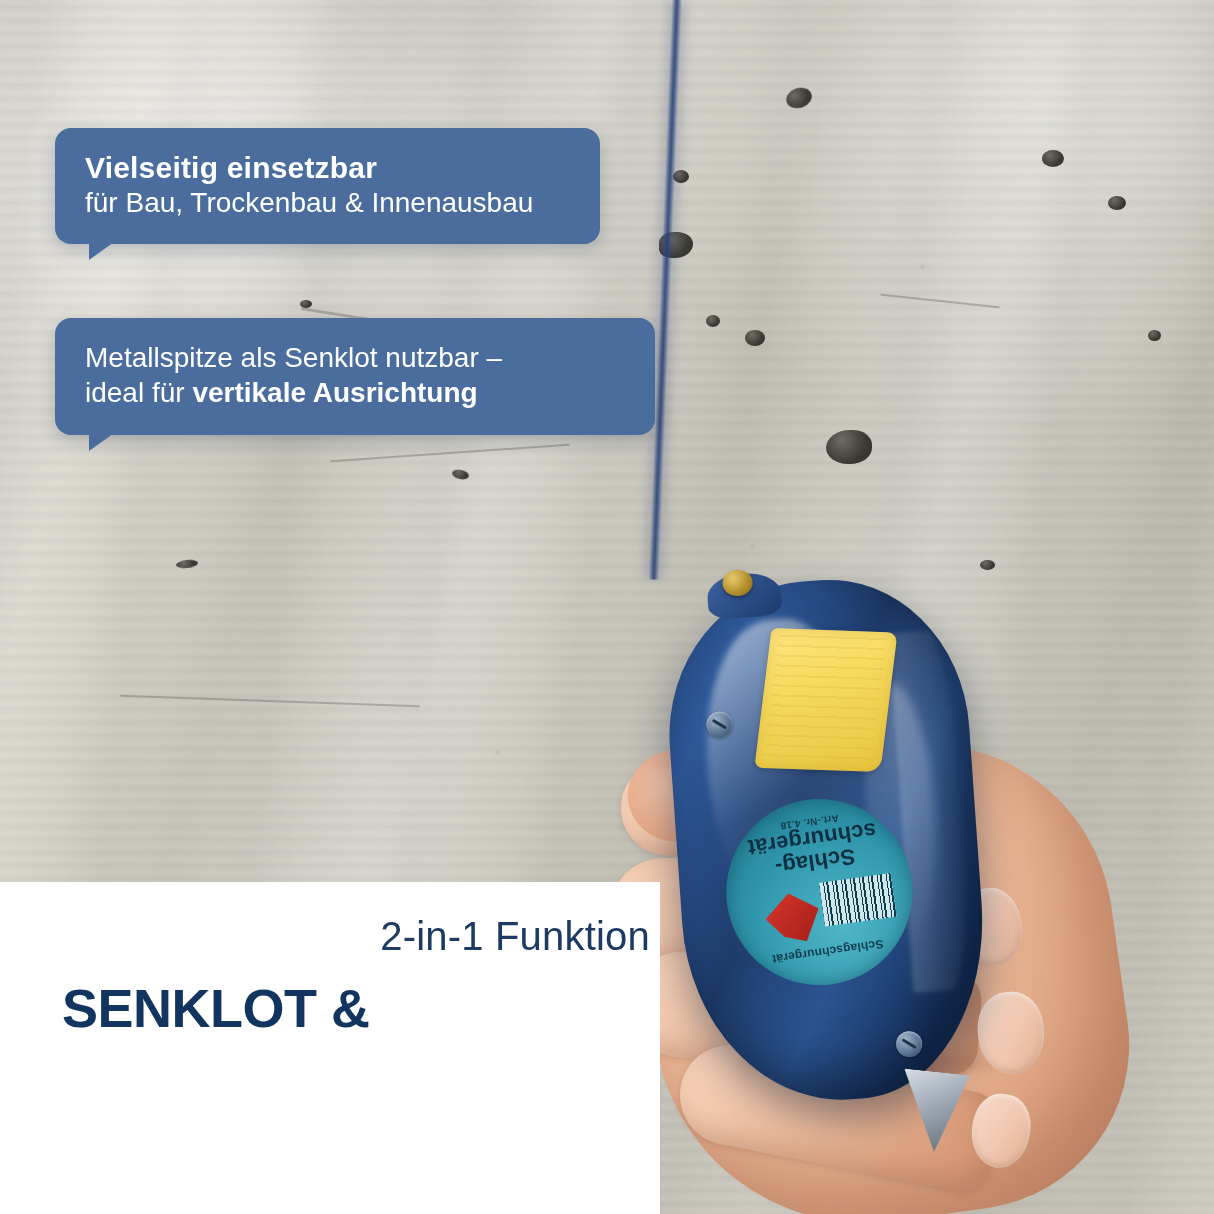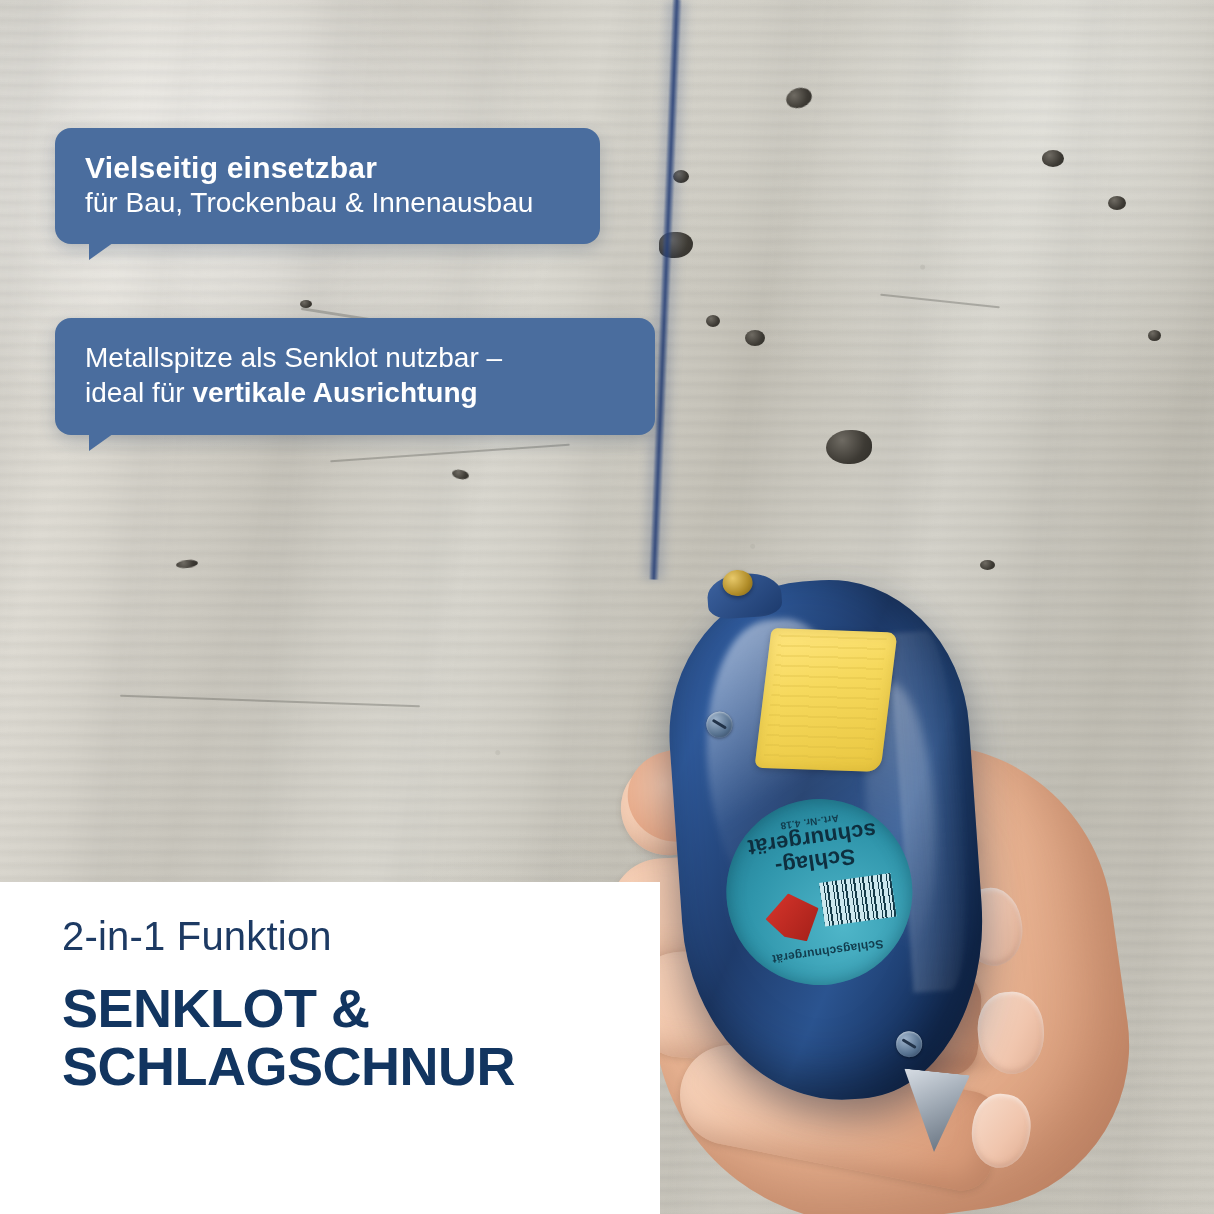--- a/index.html
+++ b/index.html
@@ -344,20 +344,21 @@
     position: absolute;
     left: 62px;
     top: 32px;
     right: 10px;
   }
   .caption-kicker {
     font-size: 40px;
     color: #1d3a63;
     font-weight: normal;
     letter-spacing: 0.2px;
+    text-align: right;
   }
   .caption-title {
     margin-top: 20px;
     font-size: 54px;
     font-weight: bold;
     color: #123560;
     line-height: 1.08;
     letter-spacing: -0.5px;
   }
   .caption-title .l2 { display: block; }
@@ -440,18 +441,17 @@
   <div class="bubble bubble-1">
     <div class="line-strong">Vielseitig einsetzbar</div>
     <div class="line-regular">für Bau, Trockenbau &amp; Innenausbau</div>
   </div>
 
   <div class="caption-panel">
     <div class="caption-inner">
       <div class="caption-kicker">2-in-1 Funktion</div>
       <div class="caption-title">
         <span class="l2">SENKLOT &amp;</span>
-        <span class="l2">SCHLAGSCHNUR</span>
       </div>
     </div>
   </div>
 
 </div>
 
 </body></html>

